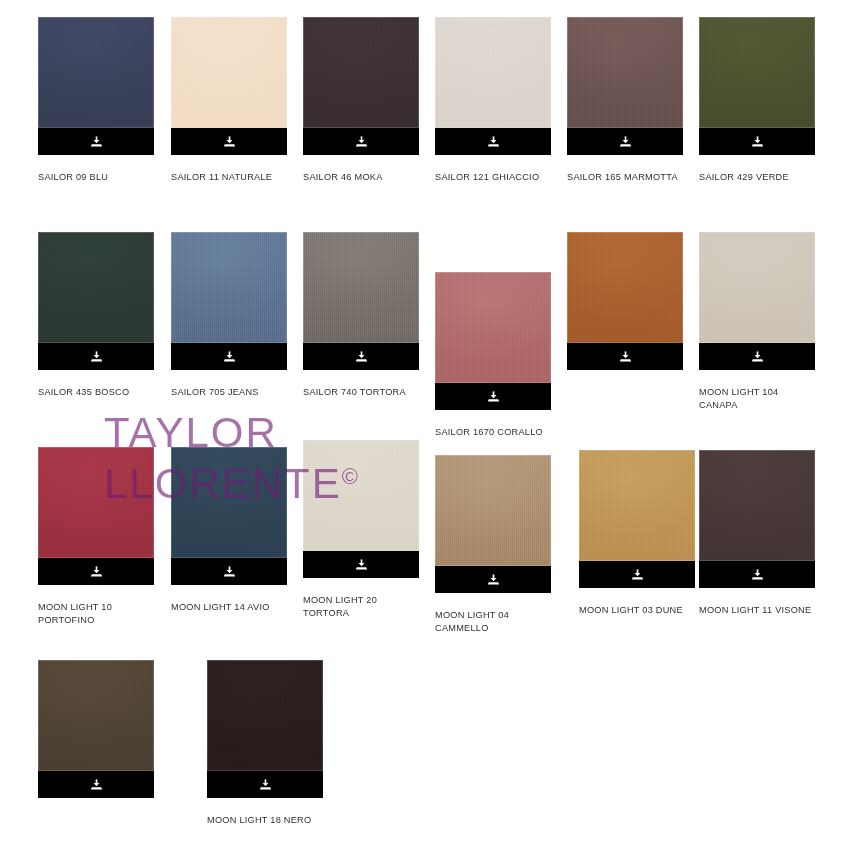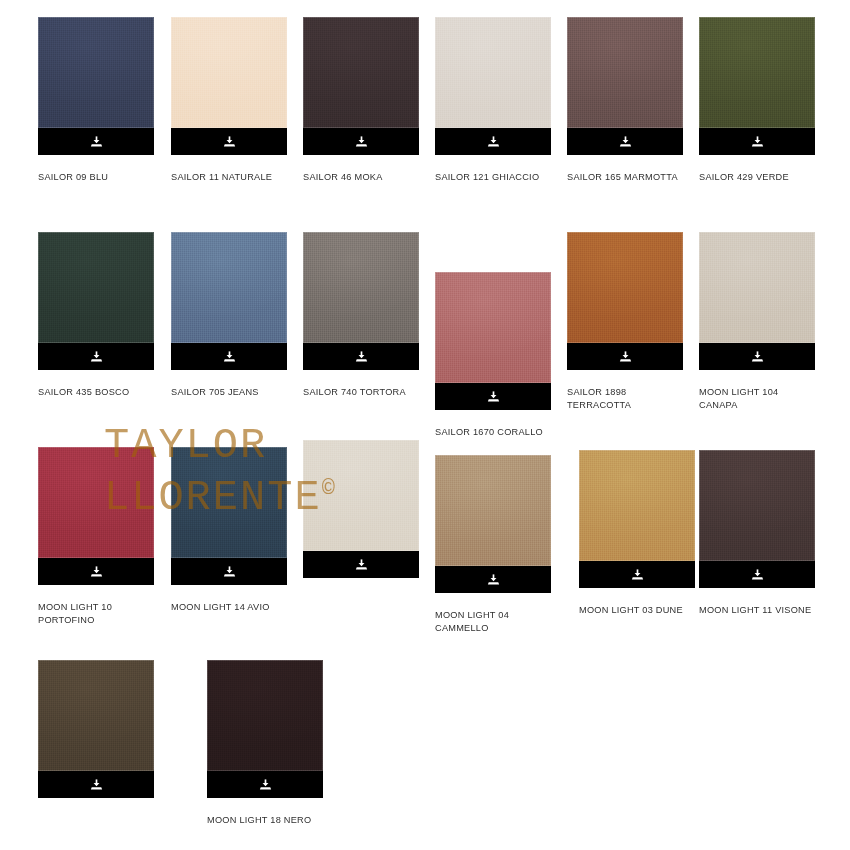--- a/index.html
+++ b/index.html
@@ -21,29 +21,29 @@
     position: relative;
     width: 850px;
     height: 786px;
     background: #ffffff;
   }
 
   
   #watermark {
     position: absolute;
     left: 104px;
-    top: 424px;
+    top: 411px;
     width: 470px;
     z-index: 5;
     pointer-events: none;
-    font-family: Liberation Mono, monospace;
+    font-family: Liberation Sans, sans-serif;
     font-size: 42px;
     line-height: 44px;
     letter-spacing: 2px;
-    color: #a16207;
+    color: #701a75;
     opacity: 0.62;
     white-space: nowrap;
   }
   #watermark .wm-line { display: block; }
   #watermark .wm-sup {
     font-size: 22px;
     vertical-align: 14px;
     letter-spacing: 0;
   }
 
@@ -318,21 +318,20 @@
             <div class="dlbar">
               <span>
                 <svg class="dl-icon" viewBox="0 0 24 24" xmlns="http://www.w3.org/2000/svg" aria-hidden="true">
                   <path d="M12 2.6 L12 12.2" stroke="#ffffff" stroke-width="3.1" fill="none" stroke-linecap="butt"></path>
                   <path d="M6.6 9.4 L12 15.0 L17.4 9.4 Z" fill="#ffffff"></path>
                   <path d="M3.2 17.0 L20.8 17.0 L22.4 21.2 L1.6 21.2 Z" fill="#ffffff"></path>
                 </svg>
               </span>
             </div>
           </div>
-          <div class="label"><span>SAILOR 1898</span><span class="l2">TERRACOTTA</span></div>
         </div>
         <div class="cell" style="left: 699px;">
           <div class="card">
             <div class="swatch" style="background: rgb(207, 198, 185);">
               <div class="swatch-edge"></div>
             </div>
             <div class="dlbar">
               <span>
                 <svg class="dl-icon" viewBox="0 0 24 24" xmlns="http://www.w3.org/2000/svg" aria-hidden="true">
                   <path d="M12 2.6 L12 12.2" stroke="#ffffff" stroke-width="3.1" fill="none" stroke-linecap="butt"></path>
@@ -388,20 +387,21 @@
             <div class="dlbar">
               <span>
                 <svg class="dl-icon" viewBox="0 0 24 24" xmlns="http://www.w3.org/2000/svg" aria-hidden="true">
                   <path d="M12 2.6 L12 12.2" stroke="#ffffff" stroke-width="3.1" fill="none" stroke-linecap="butt"></path>
                   <path d="M6.6 9.4 L12 15.0 L17.4 9.4 Z" fill="#ffffff"></path>
                   <path d="M3.2 17.0 L20.8 17.0 L22.4 21.2 L1.6 21.2 Z" fill="#ffffff"></path>
                 </svg>
               </span>
             </div>
           </div>
+          <div class="label"><span>MOON LIGHT 20</span><span class="l2">TORTORA</span></div>
         </div>
         <div class="cell" style="left: 435px; top: 0px; margin-top: 8px;">
           <div class="card">
             <div class="swatch" style="background: rgb(171, 142, 111);">
               <div class="swatch-edge"></div>
             </div>
             <div class="dlbar">
               <span>
                 <svg class="dl-icon" viewBox="0 0 24 24" xmlns="http://www.w3.org/2000/svg" aria-hidden="true">
                   <path d="M12 2.6 L12 12.2" stroke="#ffffff" stroke-width="3.1" fill="none" stroke-linecap="butt"></path>

